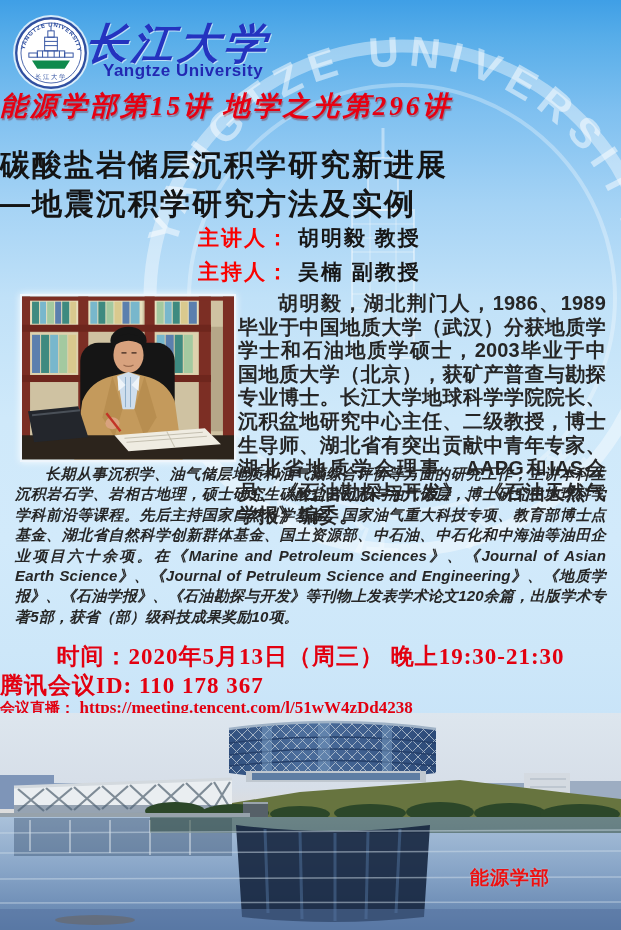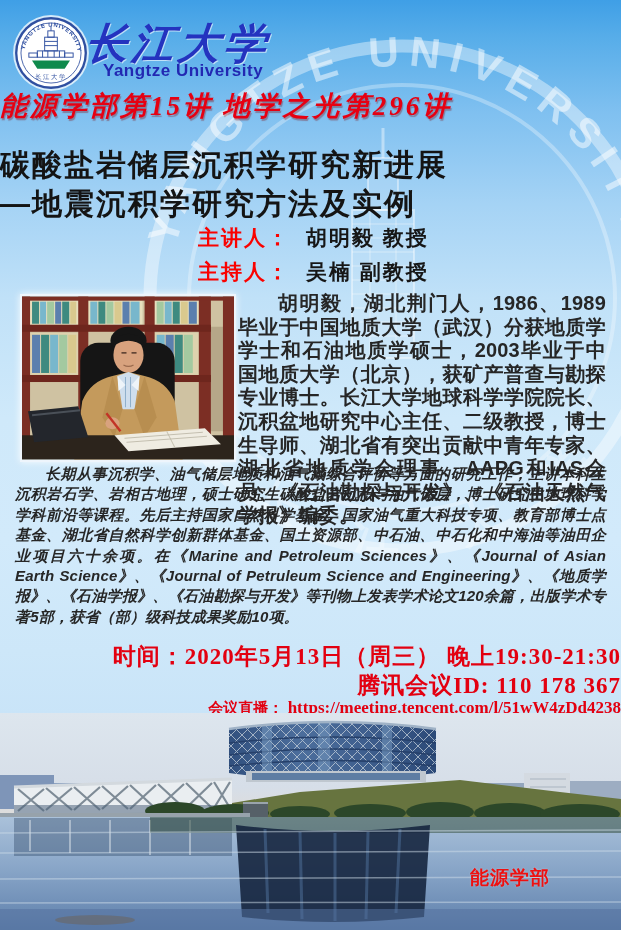--- a/index.html
+++ b/index.html
@@ -17,35 +17,35 @@
   
   .banner{top:88px;width:100%;text-align:left;font-size:27px;font-weight:bold;font-style:italic;
     color:#e60012;letter-spacing:3px;font-family:"Liberation Serif",serif;
     text-shadow:1px 2px 1px rgba(130,0,0,.35);}
   
   .title{top:145px;width:100%;text-align:left;font-size:30px;font-weight:900;color:#141414;
     line-height:39px;letter-spacing:2px;}
   
   .speaker{left:198px;font-size:21px;font-weight:bold;letter-spacing:2px;white-space:nowrap;}
   .speaker .lab{color:#fa0200;}
-  .speaker .val{color:#161616;margin-left:16px;}
+  .speaker .val{color:#161616;margin-left:8px;}
   .speaker1{top:224px;} .speaker2{top:258px;}
   
   .bio-photo{left:20px;top:294px;width:212px;height:164px;border:2px solid #eef5fc;
     box-shadow:0 0 7px rgba(255,255,255,.9);}
   .bio-text{left:238px;top:292px;width:368px;font-size:20px;font-weight:bold;color:#262626;
     line-height:23.6px;text-align:justify;text-indent:2em;letter-spacing:.2px;}
   .research-text{left:15px;top:464px;width:591px;font-size:15px;font-weight:bold;color:#262626;
     line-height:20.4px;text-align:justify;text-indent:2em;letter-spacing:.2px;font-style:italic;}
   
-  .time-line{top:641px;width:100%;text-align:right;font-size:23px;font-weight:bold;color:#e30010;letter-spacing:1px;}
+  .time-line{top:641px;width:100%;text-align:center;font-size:23px;font-weight:bold;color:#e30010;letter-spacing:1px;}
   .time-line .date{font-family:"Liberation Serif",serif;}
-  .meeting-id{top:670px;width:100%;text-align:right;font-size:23px;font-weight:bold;color:#e30010;
+  .meeting-id{top:670px;width:100%;text-align:left;font-size:23px;font-weight:bold;color:#e30010;
     font-family:"Liberation Serif",serif;letter-spacing:1px;}
-  .live-line{top:698px;width:100%;text-align:right;color:#e30010;}
+  .live-line{top:698px;width:100%;text-align:left;color:#e30010;}
   .live-line .lab{font-size:15px;font-weight:bold;}
   .live-line .url{font-size:17px;font-weight:bold;font-family:"Liberation Serif",serif;text-decoration:none;color:#e30010;}
   
   .campus{left:0;top:713px;width:621px;height:217px;}
   .footer-orgs{left:405px;top:868px;width:210px;text-align:center;color:#ee1010;font-weight:bold;
     font-size:19px;line-height:19.5px;letter-spacing:1px;text-shadow:0 0 2px rgba(255,255,255,.35);}
   .wm{left:0;top:0;pointer-events:none;}
 </style>
 </head>
 <body>

